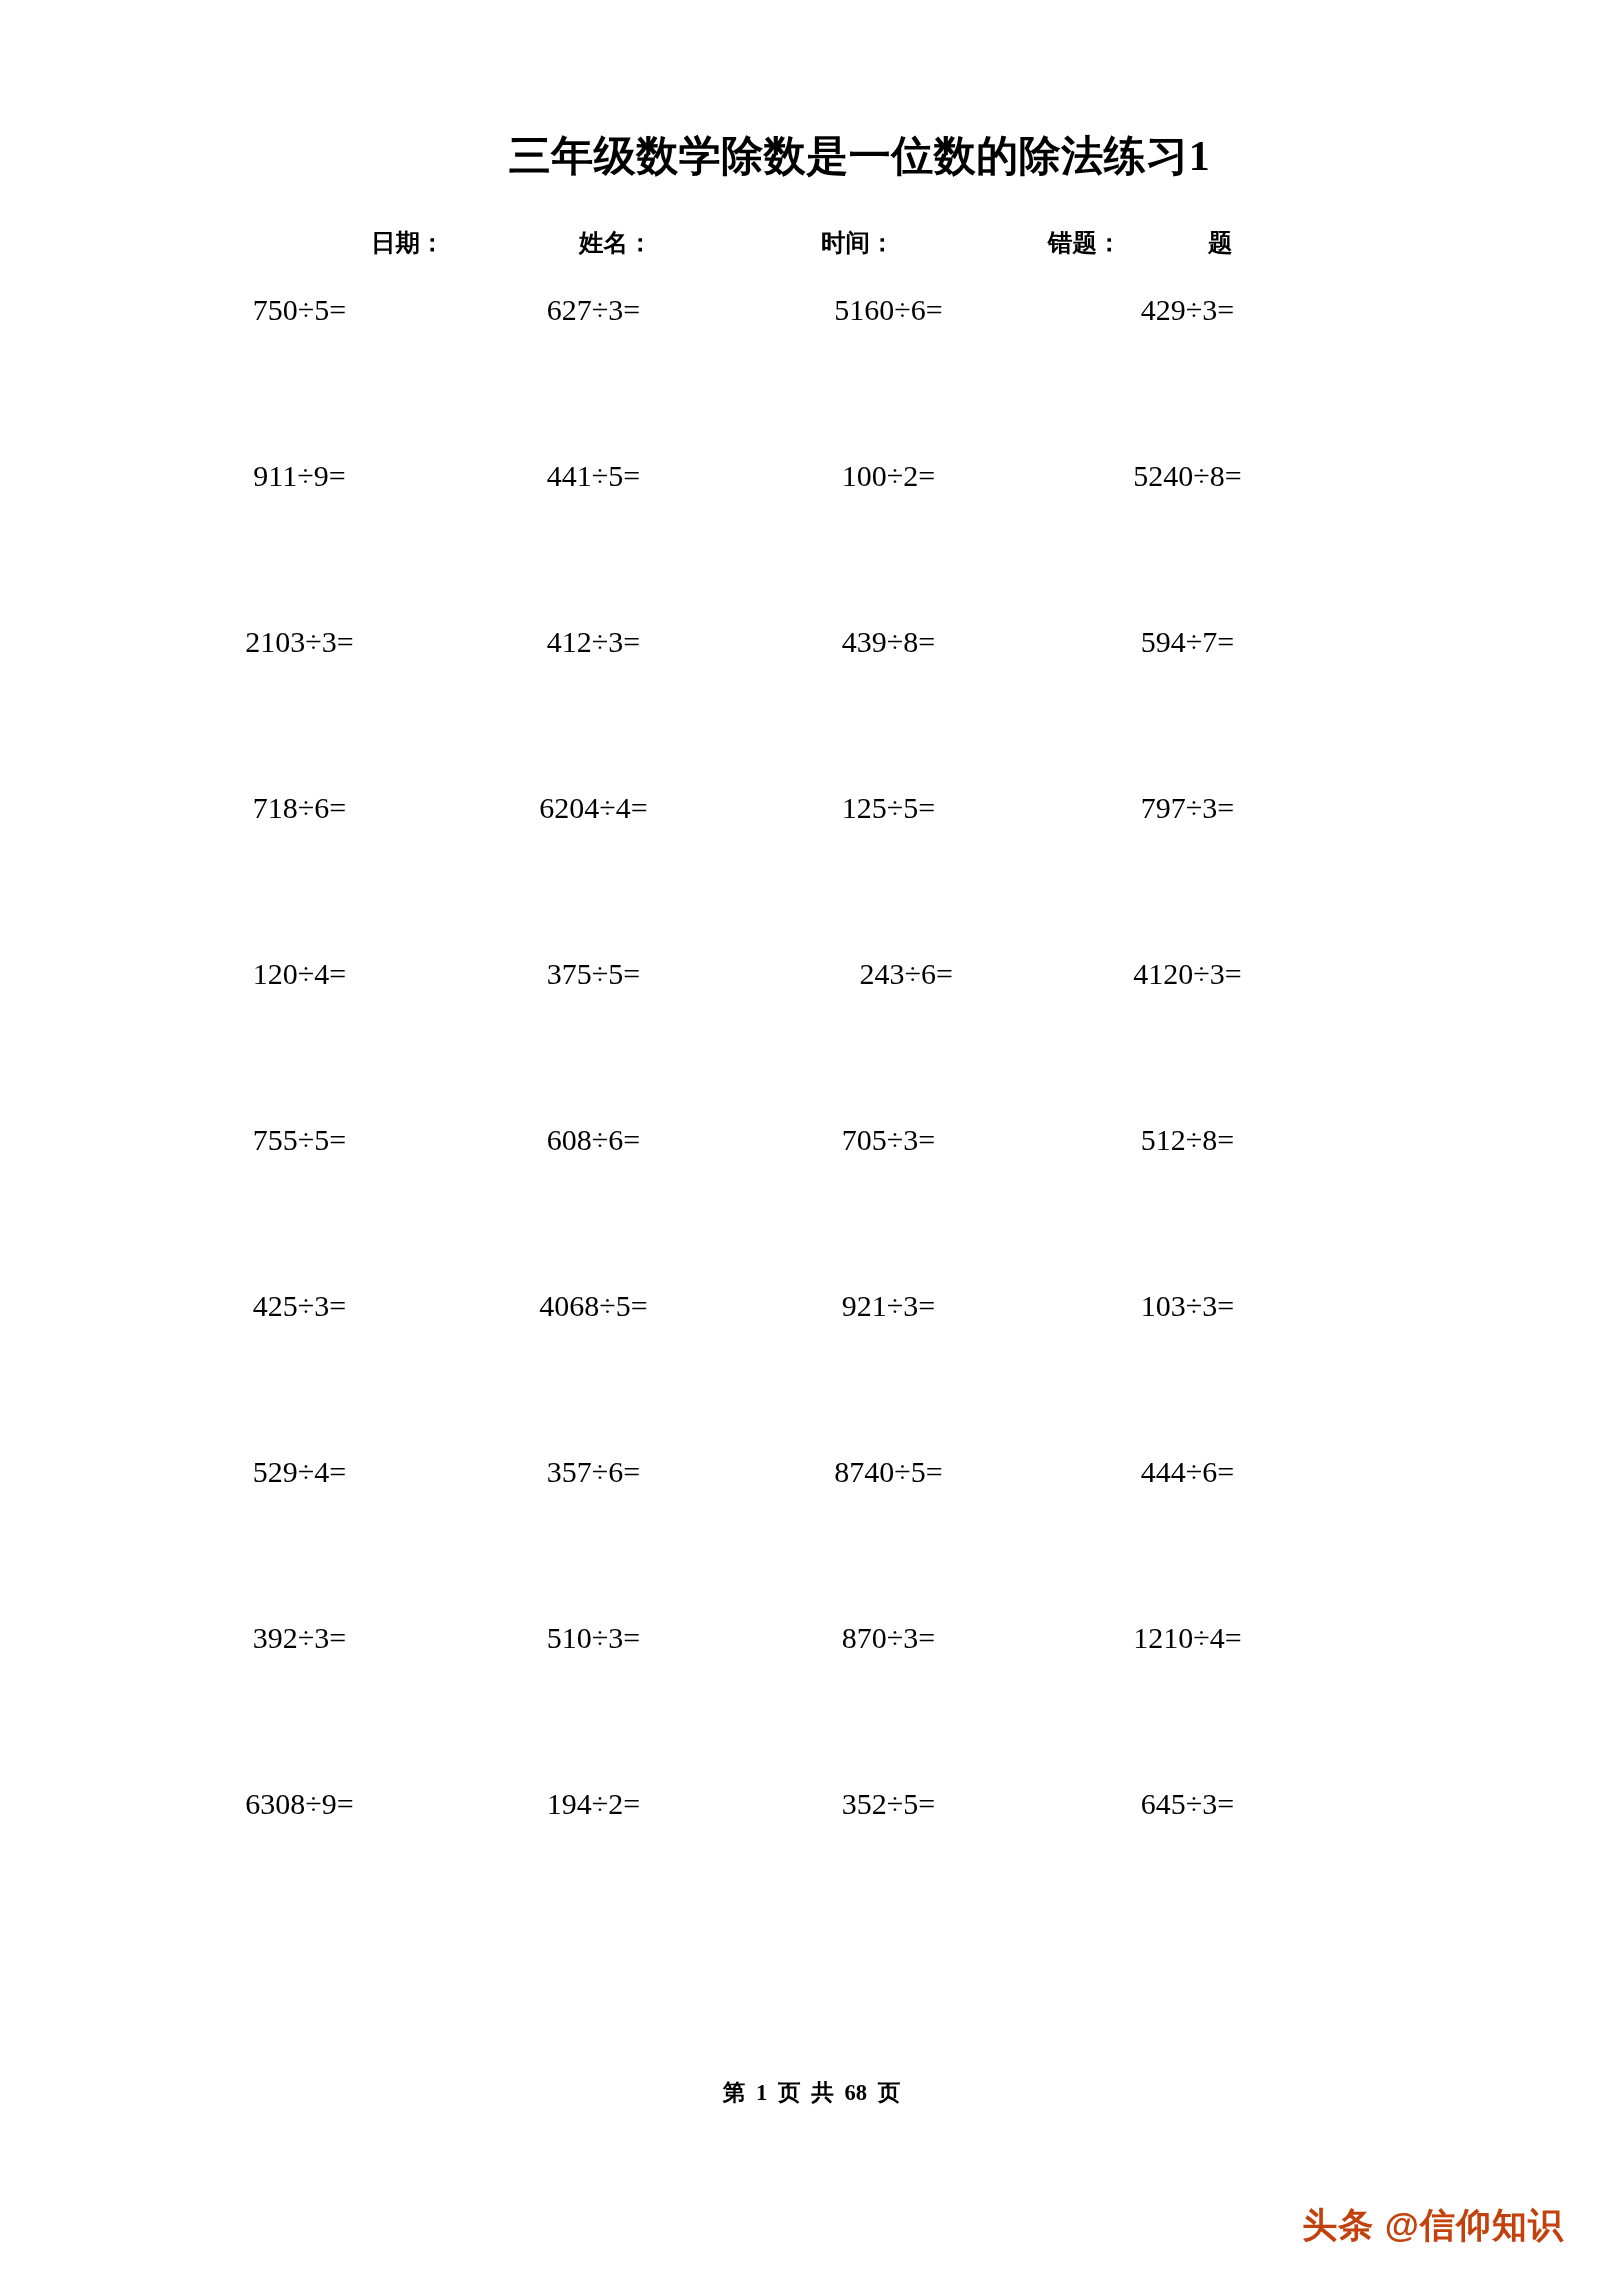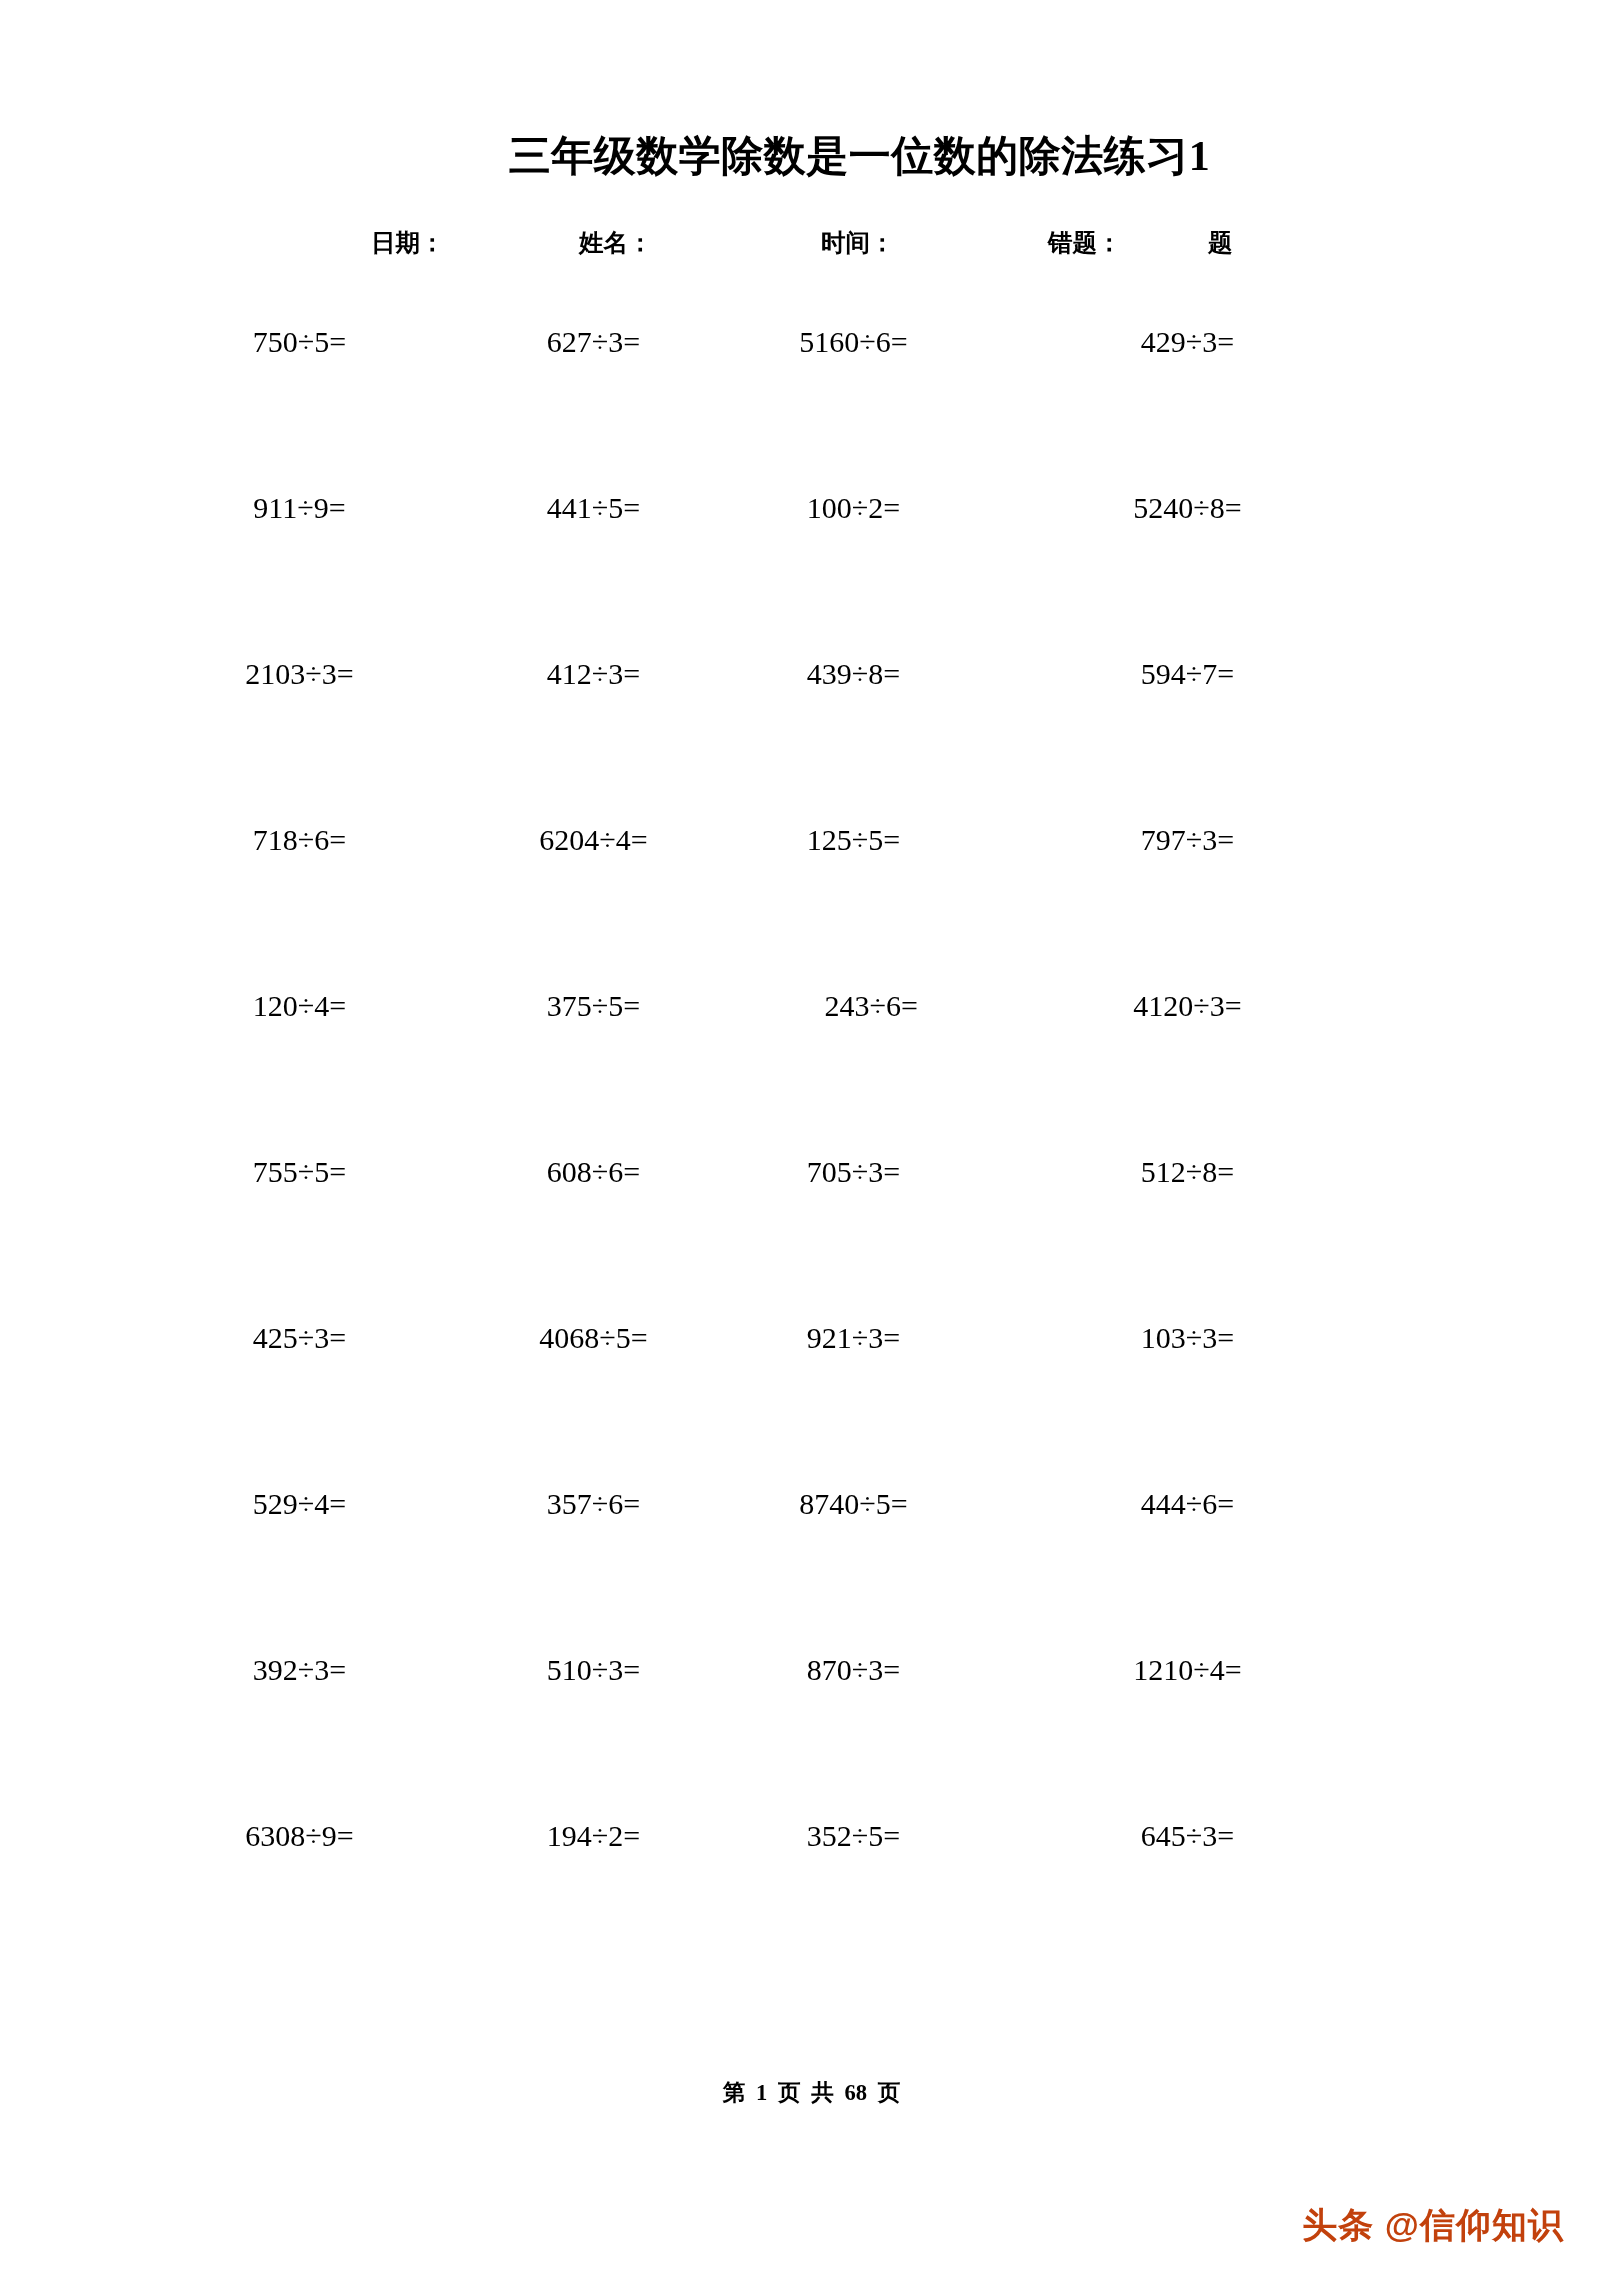--- a/index.html
+++ b/index.html
@@ -54,38 +54,37 @@
   .meta-time  { left: 821px; }
   .meta-wrong { left: 1048px; }
   .meta-unit  { left: 1208px; }
 
   
   .grid {
     position: absolute;
     top: 294px;
     left: 0;
     width: 100%;
-    margin-top: 32px;
   }
   .prow {
     position: relative;
     height: 166px;
   }
   .cell {
     position: absolute;
     top: 0;
     width: 275px;
     text-align: center;
     font-size: 30px;
     line-height: 1.05;
     white-space: nowrap;
   }
   .c0 { left: 162px; }
   .c1 { left: 456px; }
-  .c2 { left: 716px; text-align: center; }
+  .c2 { left: 751px; text-align: center; }
   .c3 { left: 1050px; }
 
   
   .cell.nudge-right { transform: translateX(17.7px); }
 
   
   .footer {
     position: absolute;
     top: 2077px;
     left: 0;

